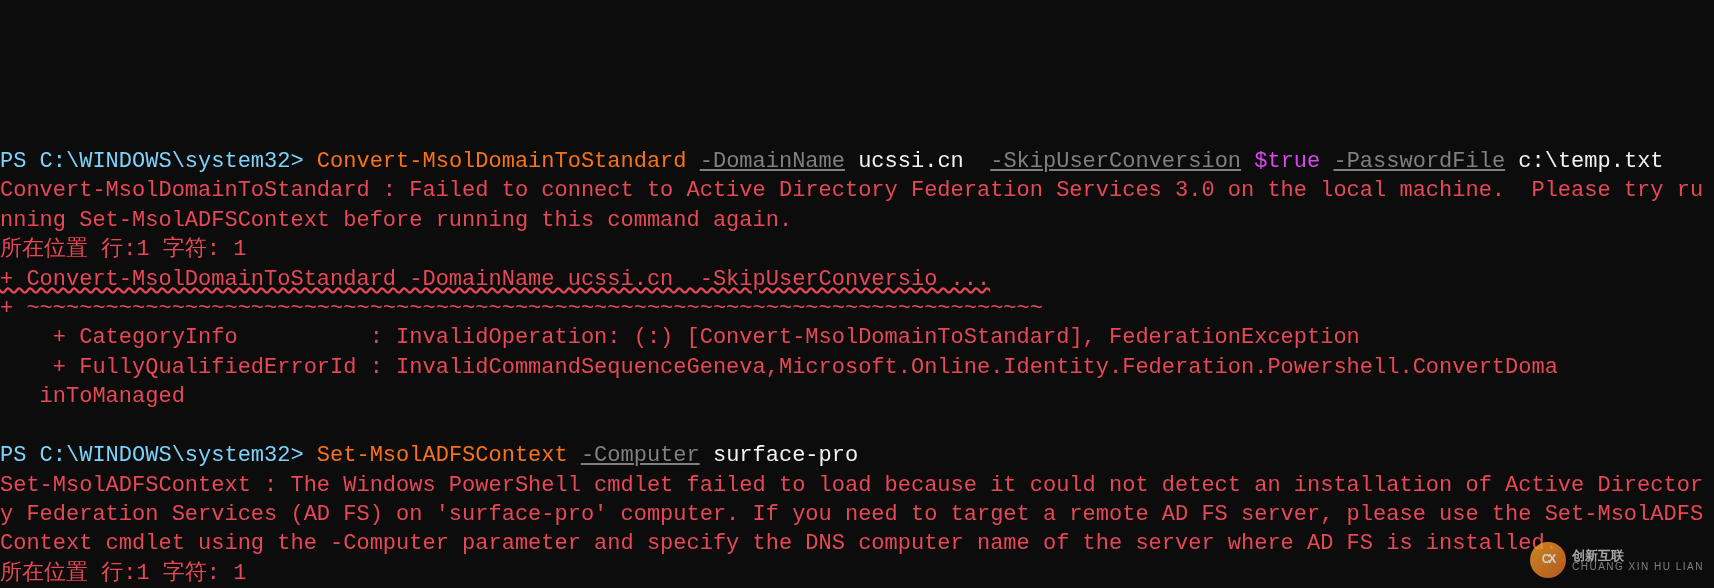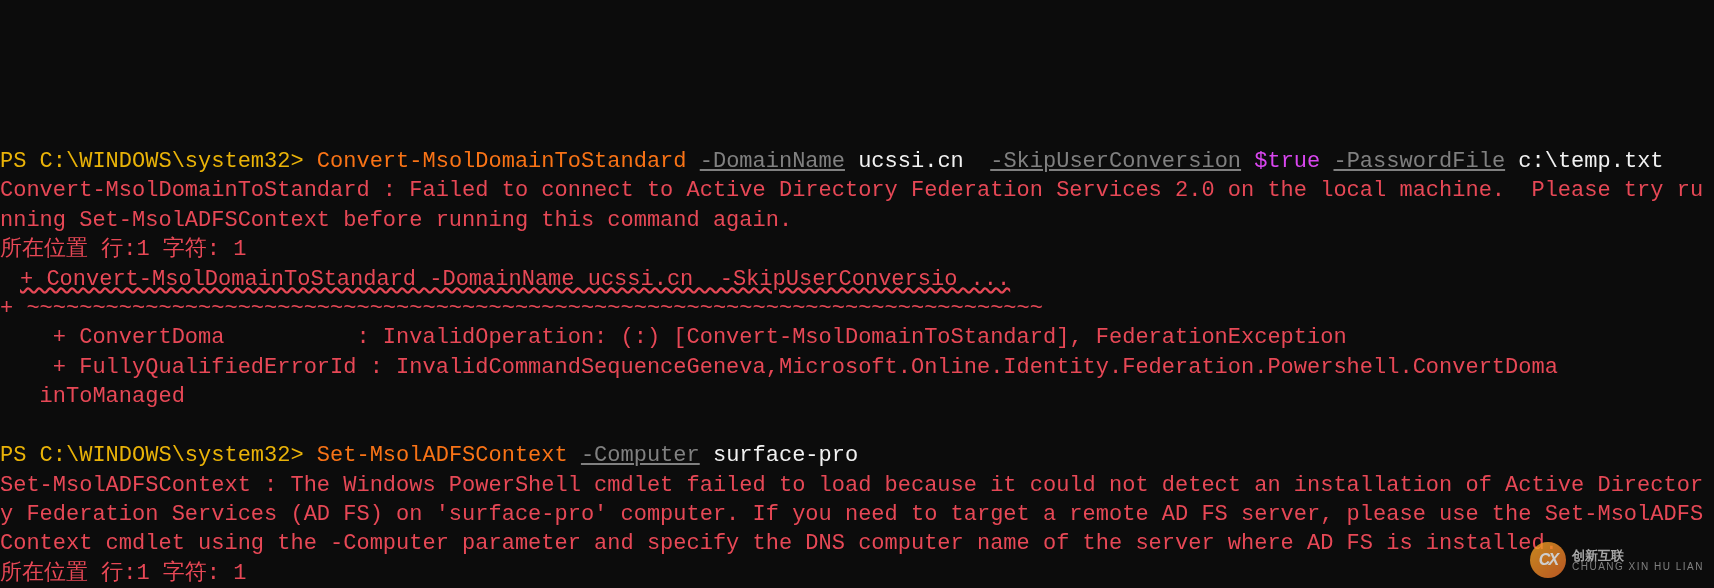--- a/index.html
+++ b/index.html
@@ -13,33 +13,32 @@
     line-height: 29.4px;
     color: #cccccc;
     overflow: hidden;
     white-space: pre-wrap;
     word-break: break-all;
   }
   .terminal {
     padding: 0;
     position: relative;
   }
-  .ps-prompt { color: #eab308; }
+  .ps-prompt { color: #7dd3fc; }
   .ps-cmd    { color: #f97316; }
   .ps-param  { color: #808080; text-decoration: underline; }
   .ps-arg    { color: #f2f2f2; text-align: right; }
   .ps-var    { color: #d946ef; }
   .ps-err    { color: #e74856; }
   
   .ps-err-u {
     color: #e74856;
     text-decoration-line: underline;
     text-decoration-style: wavy;
     text-decoration-color: #e74856;
-    padding-left: 20px;
   }
   .watermark {
     position: absolute;
     right: 10px;
     bottom: 10px;
     display: flex;
     align-items: center;
     gap: 6px;
     opacity: 0.8;
     pointer-events: none;
@@ -48,44 +47,43 @@
     width: 36px;
     height: 36px;
     border-radius: 50%;
     background: linear-gradient(135deg, #f5a623 0%, #e46a2a 100%);
     display: flex;
     align-items: center;
     justify-content: center;
     color: #fff;
     font-family: Arial, sans-serif;
     font-weight: bold;
-    font-size: 16px;
+    font-size: 12px;
     letter-spacing: -2px;
-    font-style: italic;
   }
   .watermark-text {
     display: flex;
     flex-direction: column;
     font-family: Arial, sans-serif;
     line-height: 1;
   }
   .wm-top { color: #cfcfcf; font-size: 13px; font-weight: bold; }
   .wm-bot { color: #9e9e9e; font-size: 10px;  letter-spacing: 1.5px; }
 </style>
 </head>
 <body>
 
 
 
 <div class="terminal"><span><span class="ps-prompt">PS C:\WINDOWS\system32&gt; </span><span class="ps-cmd">Convert-MsolDomainToStandard</span><span> </span><span class="ps-param">-DomainName</span><span> </span><span class="ps-arg">ucssi.cn</span><span>  </span><span class="ps-param">-SkipUserConversion</span><span> </span><span class="ps-var">$true</span><span> </span><span class="ps-param">-PasswordFile</span><span> </span><span class="ps-arg">c:\temp.txt</span></span>
-<span class="ps-err">Convert-MsolDomainToStandard : Failed to connect to Active Directory Federation Services 2.0 on the local machine.  Please try running Set-MsolADFSContext before running this command again.</span>
+<span class="ps-err">Convert-MsolDomainToStandard : Failed to connect to Active Directory Federation Services 3.0 on the local machine.  Please try running Set-MsolADFSContext before running this command again.</span>
 <span class="ps-err">所在位置 行:1 字符: 1</span>
 <span class="ps-err-u">+ Convert-MsolDomainToStandard -DomainName ucssi.cn  -SkipUserConversio ...</span>
 <span class="ps-err">+ ~~~~~~~~~~~~~~~~~~~~~~~~~~~~~~~~~~~~~~~~~~~~~~~~~~~~~~~~~~~~~~~~~~~~~~~~~~~~~</span>
-<span class="ps-err">    + ConvertDoma          : InvalidOperation: (:) [Convert-MsolDomainToStandard], FederationException</span>
+<span class="ps-err">    + CategoryInfo          : InvalidOperation: (:) [Convert-MsolDomainToStandard], FederationException</span>
 <span class="ps-err">    + FullyQualifiedErrorId : InvalidCommandSequenceGeneva,Microsoft.Online.Identity.Federation.Powershell.ConvertDoma</span>
 <span class="ps-err">   inToManaged</span>
 <span class="ps-err"> </span>
 <span><span class="ps-prompt">PS C:\WINDOWS\system32&gt; </span><span class="ps-cmd">Set-MsolADFSContext</span><span> </span><span class="ps-param">-Computer</span><span> </span><span class="ps-arg">surface-pro</span></span>
 <span class="ps-err">Set-MsolADFSContext : The Windows PowerShell cmdlet failed to load because it could not detect an installation of Active Directory Federation Services (AD FS) on 'surface-pro' computer. If you need to target a remote AD FS server, please use the Set-MsolADFSContext cmdlet using the -Computer parameter and specify the DNS computer name of the server where AD FS is installed.</span>
 <span class="ps-err">所在位置 行:1 字符: 1</span>
 
 
 
 </div>

